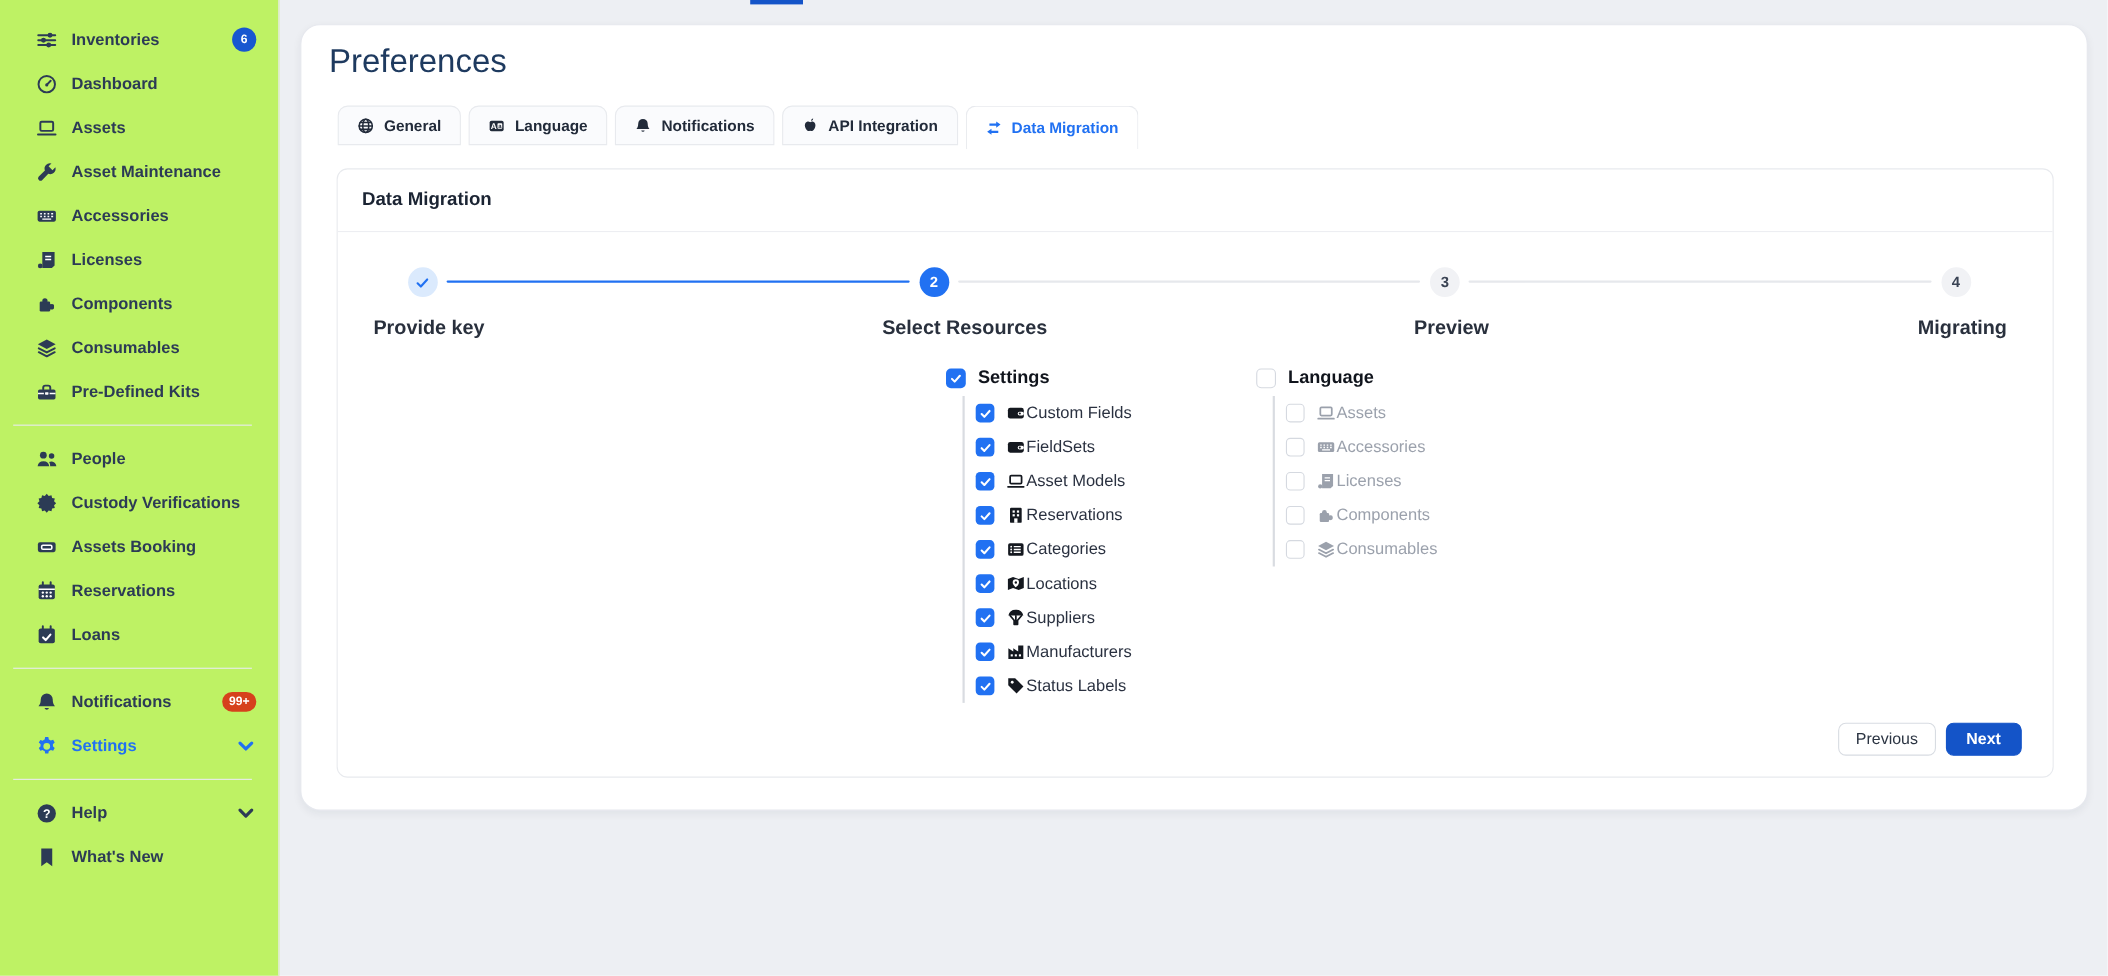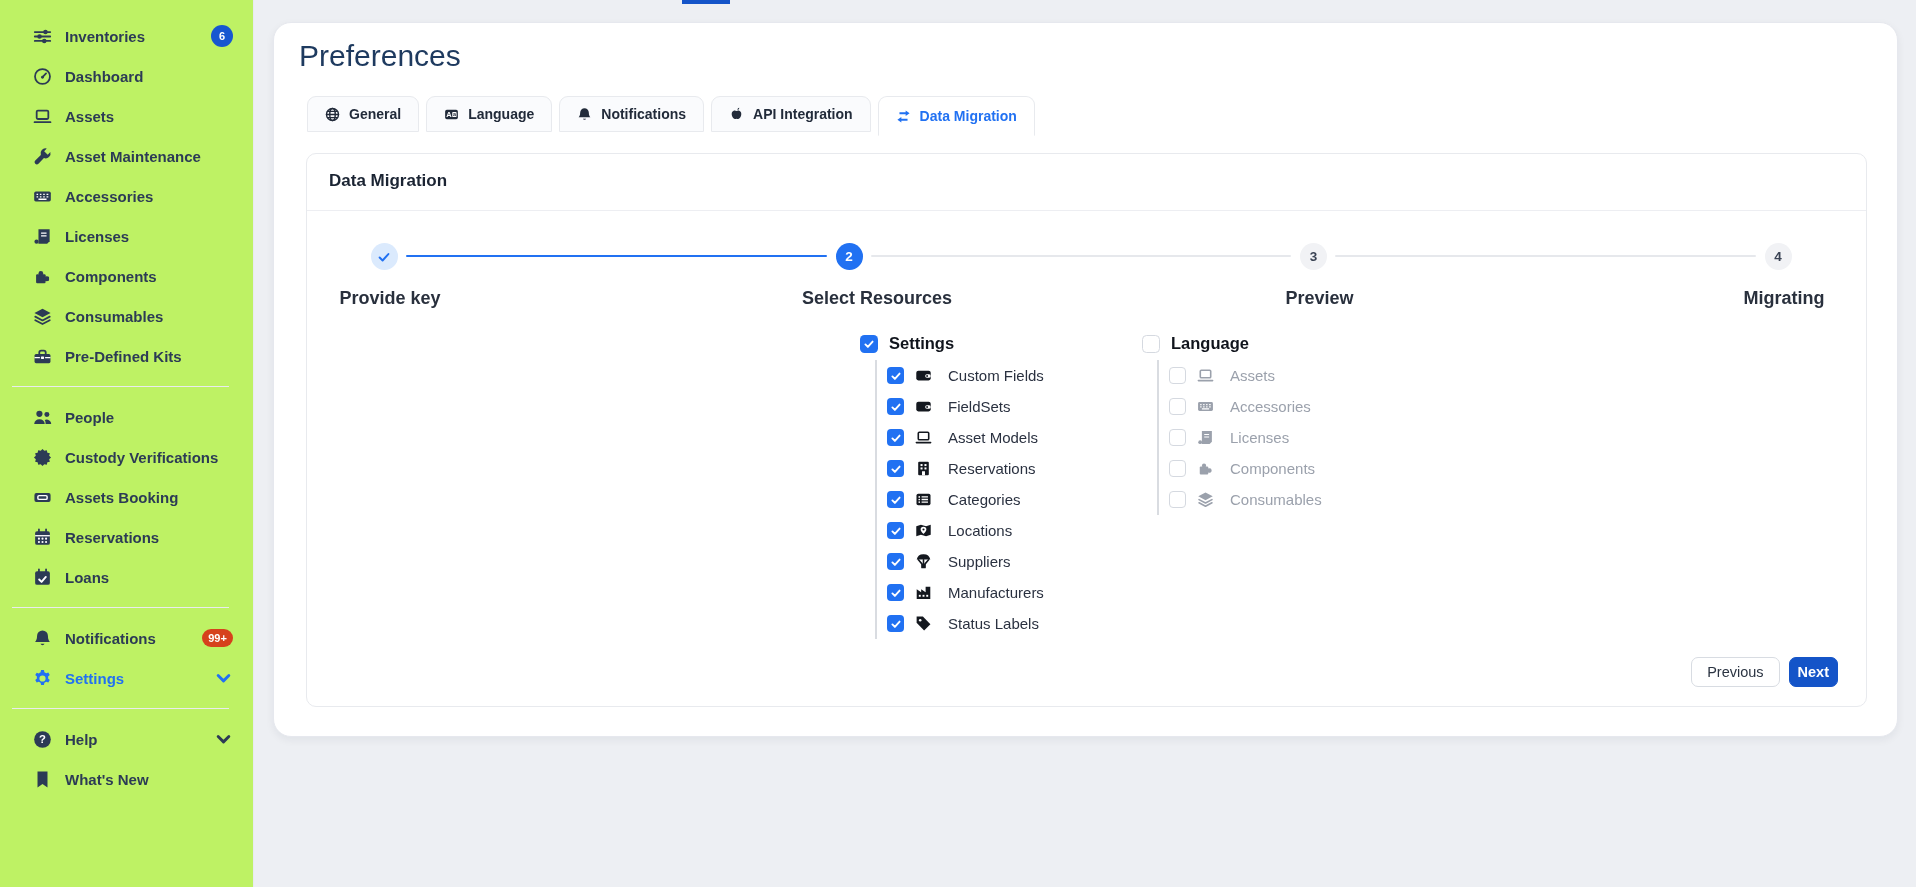--- a/index.html
+++ b/index.html
@@ -88,29 +88,29 @@
   .tree{position:absolute;top:180px}
   .tree-parent{display:flex;align-items:center;gap:11px;font-size:16.5px;font-weight:700;color:#10141c;cursor:default}
   .checkbox{width:18px;height:18px;border-radius:4.5px;flex:none;display:flex;align-items:center;justify-content:center;cursor:pointer}
   .checkbox.checked{background:var(--accent)}
   .checkbox.unchecked{background:#fff;border:1.5px solid #d5d9e0}
   .checkbox svg{width:12px;height:12px}
   .tree-children{margin:7px 0 0 15px;border-left:2px solid #d9dce1;padding-left:10px}
   .tree-child{height:31px;display:flex;align-items:center}
   .tree-child .checkbox{width:17px;height:17px;border-radius:4px}
   .tree-child .icon{width:17px;height:17px;margin-left:11px;color:#14181f}
-  .tree-child .label{margin-left:16px;font-size:15px;color:#2a3140}
+  .tree-child .label{margin-left:1px;font-size:15px;color:#2a3140}
   .tree.disabled .tree-child .icon{color:#9ba1ac}
   .tree.disabled .tree-child .label{color:#9ba1ac}
 
   
   .buttons{position:absolute;right:28px;bottom:19px;display:flex;gap:9px}
   .btn{height:30px;display:flex;align-items:center;border-radius:7px;font-size:14.5px;cursor:pointer}
   .btn-prev{background:#fff;border:1px solid #d8dce2;color:#2b3442;padding:10px 15px}
-  .btn-next{background:var(--button-blue);border:1px solid var(--button-blue);color:#fff;font-weight:700;padding:0 8px}
+  .btn-next{background:var(--button-blue);border:1px solid var(--button-blue);color:#fff;font-weight:700;padding:0 18px}
 </style>
 </head>
 <body>
 
 <div class="top-indicator"></div>
 
 <nav class="sidebar" id="sidebar">
     <div class="nav-item">
       <span class="icon">
         <svg viewBox="0 0 16 16">

